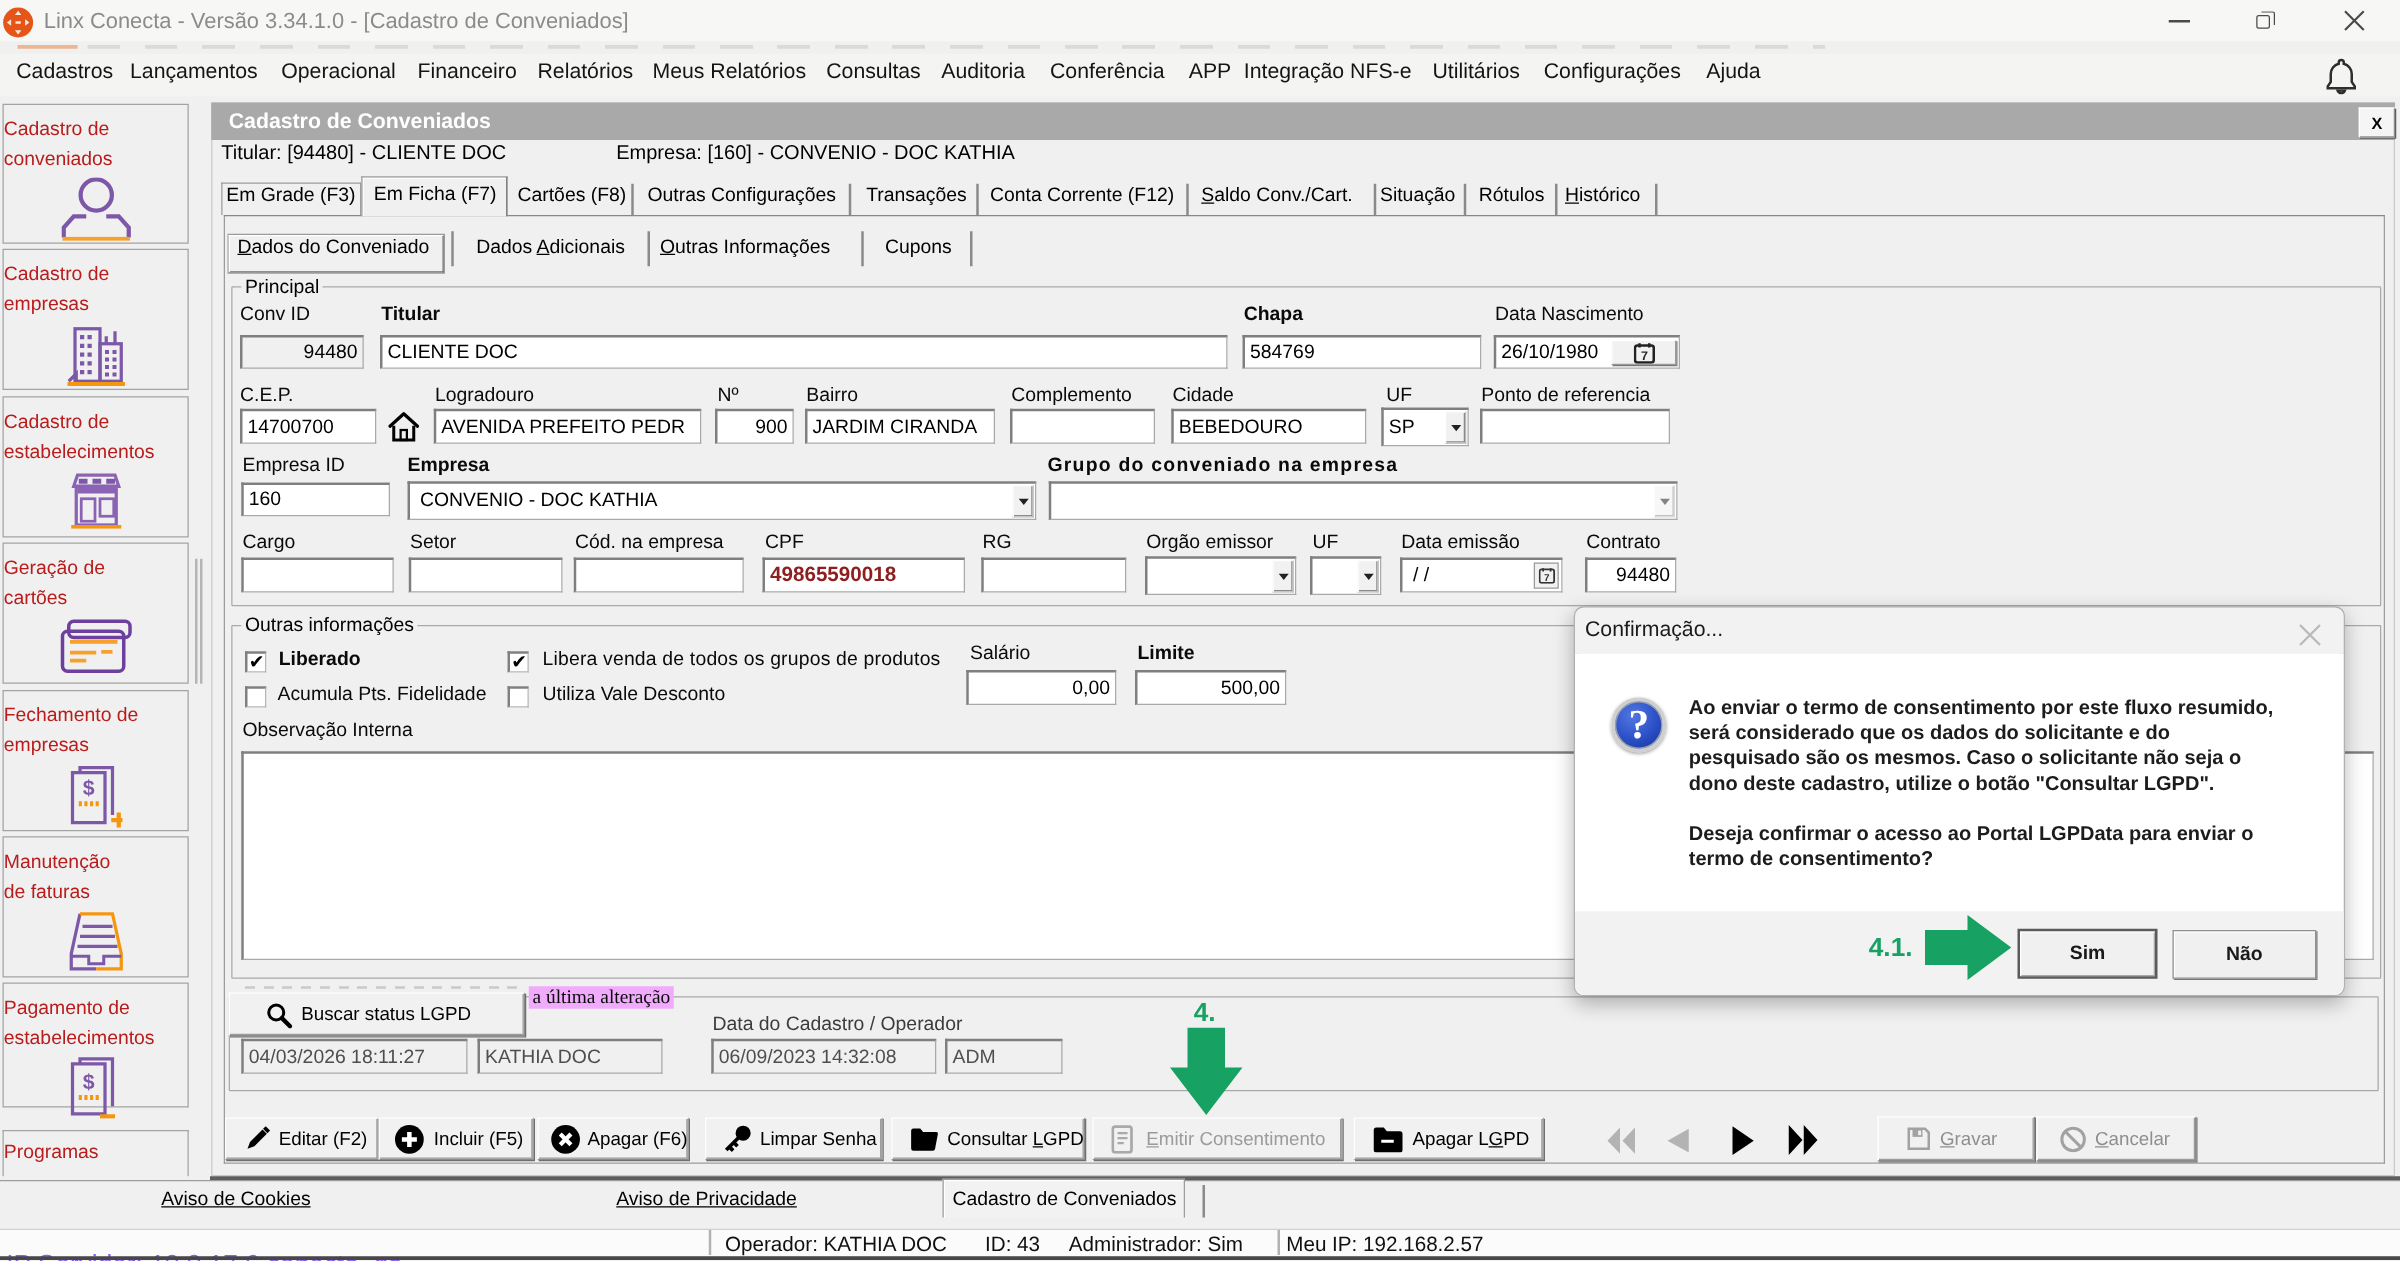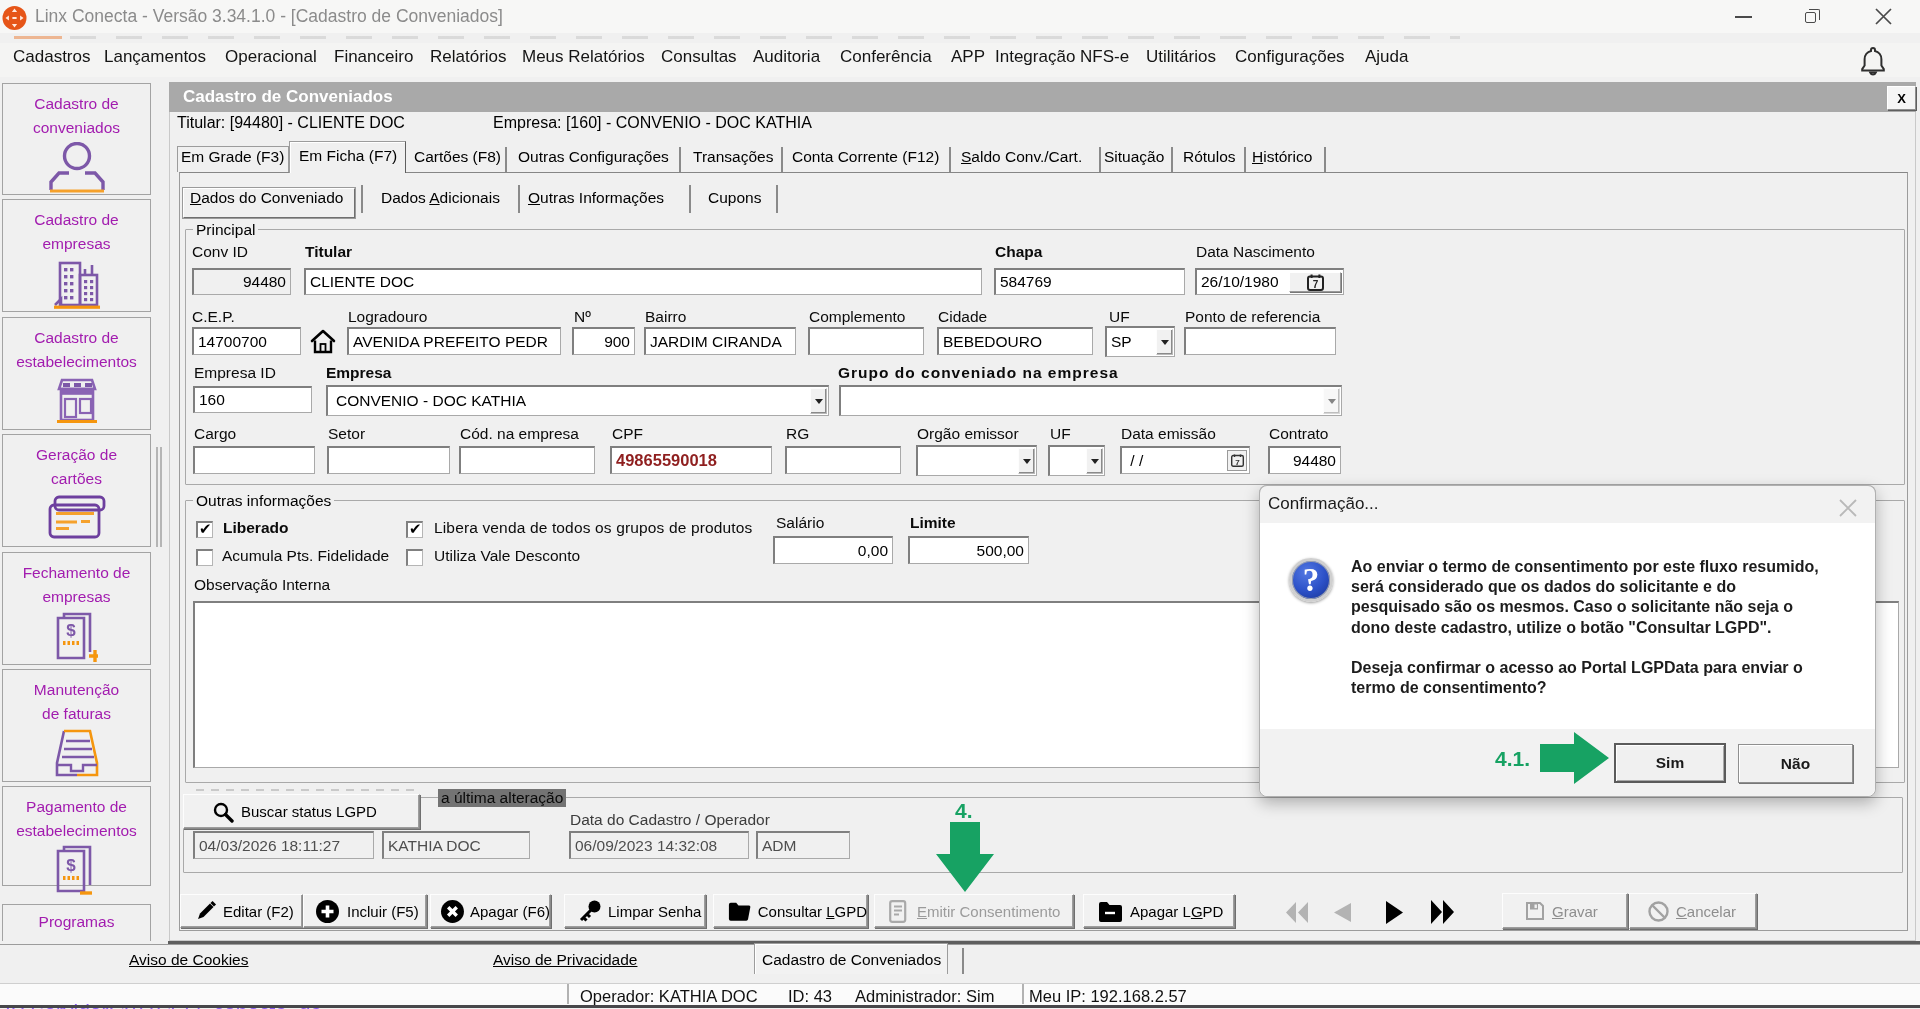--- a/index.html
+++ b/index.html
@@ -7,21 +7,21 @@
   body { font-family:"Liberation Sans", sans-serif; background:#f0f0f0; position:relative; color:#000; }
   .abs { position:absolute; }
   .lbl { position:absolute; font-size:15.5px; white-space:nowrap; color:#0a0a0a; }
   .inp { position:absolute; background:#fff; border:2px solid #7f7f7f; border-bottom:1px solid #a9a9a9; border-right:1px solid #a9a9a9; font-size:15.5px; color:#000; padding:0 4px; display:flex; align-items:center; white-space:nowrap; overflow:hidden; }
   .inp.right { justify-content:flex-end; }
   .inp.dis { background:#f0f0f0; color:#4e4e4e; }
   .combo-btn { position:absolute; right:1px; top:1px; bottom:1px; width:17px; background:#f1f1f1; border:1px solid #b9b9b9; border-top-color:#fdfdfd; border-left-color:#fdfdfd; box-shadow:inset -1px -1px 0 #8a8a8a; display:flex; align-items:center; justify-content:center; }
   .combo-btn:after { content:""; width:0; height:0; border:4px solid transparent; border-top:5px solid #222; margin-top:5px; }
   .grp { position:absolute; border:1px solid #a9a9a9; border-radius:1px; }
   .grp > span { position:absolute; top:-9px; left:7px; background:#f0f0f0; padding:0 3px; font-size:15.5px; white-space:nowrap; }
-  .cell { position:absolute; left:2px; width:149px; background:#f0f0f0; border:1px solid #a3a3a3; text-align:center; font-size:15.5px; color:#a21caf; }
+  .cell { position:absolute; left:2px; width:149px; background:#f0f0f0; border:1px solid #a3a3a3; text-align:left; font-size:15.5px; color:#b91c1c; }
   .cb { position:absolute; width:17px; height:17px; background:#fff; border:2px solid #808080; border-bottom:1px solid #b5b5b5; border-right:1px solid #b5b5b5; }
   .cb.ck:after { content:"✔"; position:absolute; left:1px; top:-3px; font-size:15px; color:#000; }
   .btn { position:absolute; background:#f1f1f1; border:1px solid #8b8b8b; border-top-color:#fdfdfd; border-left-color:#fdfdfd; box-shadow:inset -1px -1px 0 #9d9d9d, 1px 1px 0 #6f6f6f; font-size:15px; display:flex; align-items:center; white-space:nowrap; }
   .tabtx { position:absolute; font-size:15.5px; white-space:nowrap; color:#000; }
   .sep1 { position:absolute; width:2px; background:#8a8a8a; }
   u { text-decoration:underline; }
   svg { display:block; }
 </style>
 </head>
 <body>
@@ -309,21 +309,21 @@
 <div class="cb" style="left:406px;top:549px;"></div>
 <div class="lbl" style="left:434px;top:547px;">Utiliza Vale Desconto</div>
 <div class="lbl" style="left:776px;top:514px;">Salário</div>
 <div class="lbl" style="left:910px;top:514px;font-weight:bold;">Limite</div>
 <div class="inp right" style="left:773px;top:536px;width:120px;height:28px;">0,00</div>
 <div class="inp right" style="left:908px;top:536px;width:121px;height:28px;">500,00</div>
 <div class="lbl" style="left:194px;top:576px;">Observação Interna</div>
 <div class="abs" style="left:193px;top:601px;width:1706px;height:167px;background:#fff;border:2px solid #7f7f7f;border-bottom:1px solid #a9a9a9;border-right:1px solid #a9a9a9;"></div>
 
 <div class="grp" style="left:183px;top:797px;width:1720px;height:76px;"></div>
-<div class="lbl" style="left:438px;top:789px;background:#737373;padding:0 3px;">a última alteração</div>
+<div class="lbl" style="left:423px;top:789px;background:#f0abfc;padding:0 3px;font-family:Liberation Serif, serif;">a última alteração</div>
 <div class="abs" style="left:196px;top:789px;width:222px;height:1.5px;background:repeating-linear-gradient(90deg, rgba(120,120,120,0.32) 0 8px, transparent 8px 15px);"></div>
 <div class="btn" style="left:183px;top:794px;width:237px;height:35px;">
   <svg style="margin-left:28px;" width="22" height="22" viewBox="0 0 22 22">
       <circle cx="9" cy="9" r="6" fill="none" stroke="#000" stroke-width="2.4"></circle>
       <path d="M13.5 13.5 L20 20" stroke="#000" stroke-width="3.4" stroke-linecap="round"></path>
     </svg>
   <span style="margin-left:7px;">Buscar status LGPD</span>
 </div>
 <div class="inp dis" style="left:193px;top:831px;width:181px;height:28px;">04/03/2026 18:11:27</div>
 <div class="inp dis" style="left:382px;top:831px;width:148px;height:28px;">KATHIA DOC</div>

